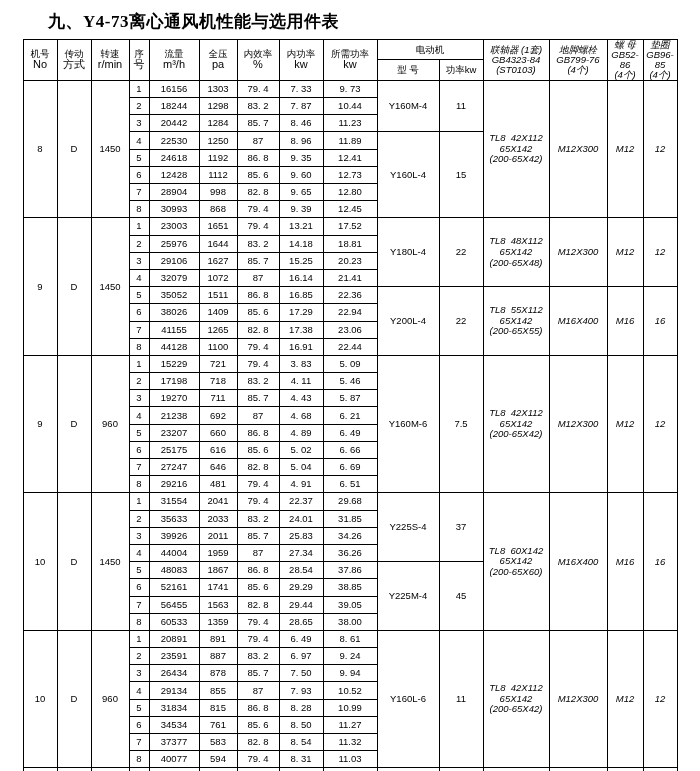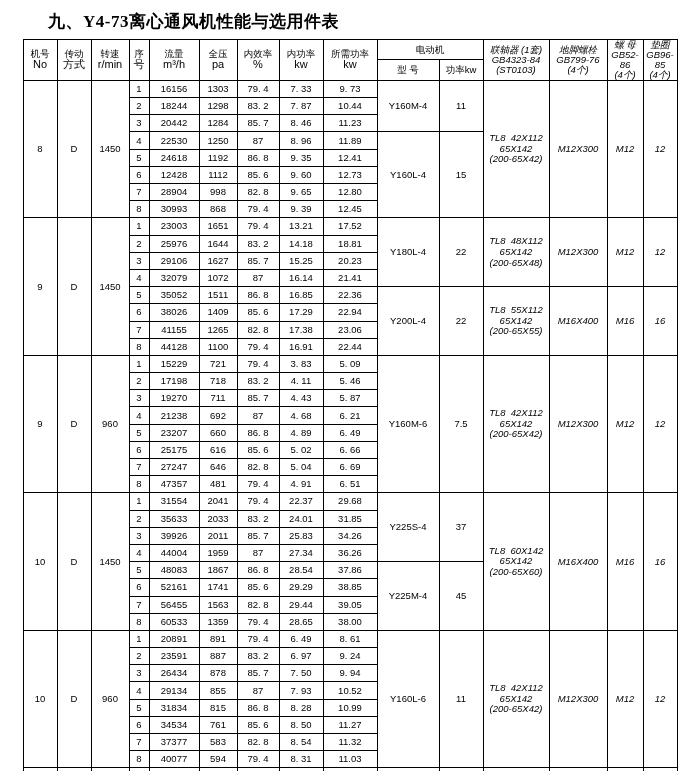--- a/index.html
+++ b/index.html
@@ -379,21 +379,21 @@
         <tr class="datarow">
           <td>7</td>
           <td>27247</td>
           <td>646</td>
           <td>82. 8</td>
           <td>5. 04</td>
           <td>6. 69</td>
         </tr>
         <tr class="datarow">
           <td>8</td>
-          <td>47357</td>
+          <td>29216</td>
           <td>481</td>
           <td>79. 4</td>
           <td>4. 91</td>
           <td>6. 51</td>
         </tr>
         <tr class="datarow">
           <td rowspan="8">10</td>
           <td rowspan="8">D</td>
           <td rowspan="8">1450</td>
           <td>1</td>

